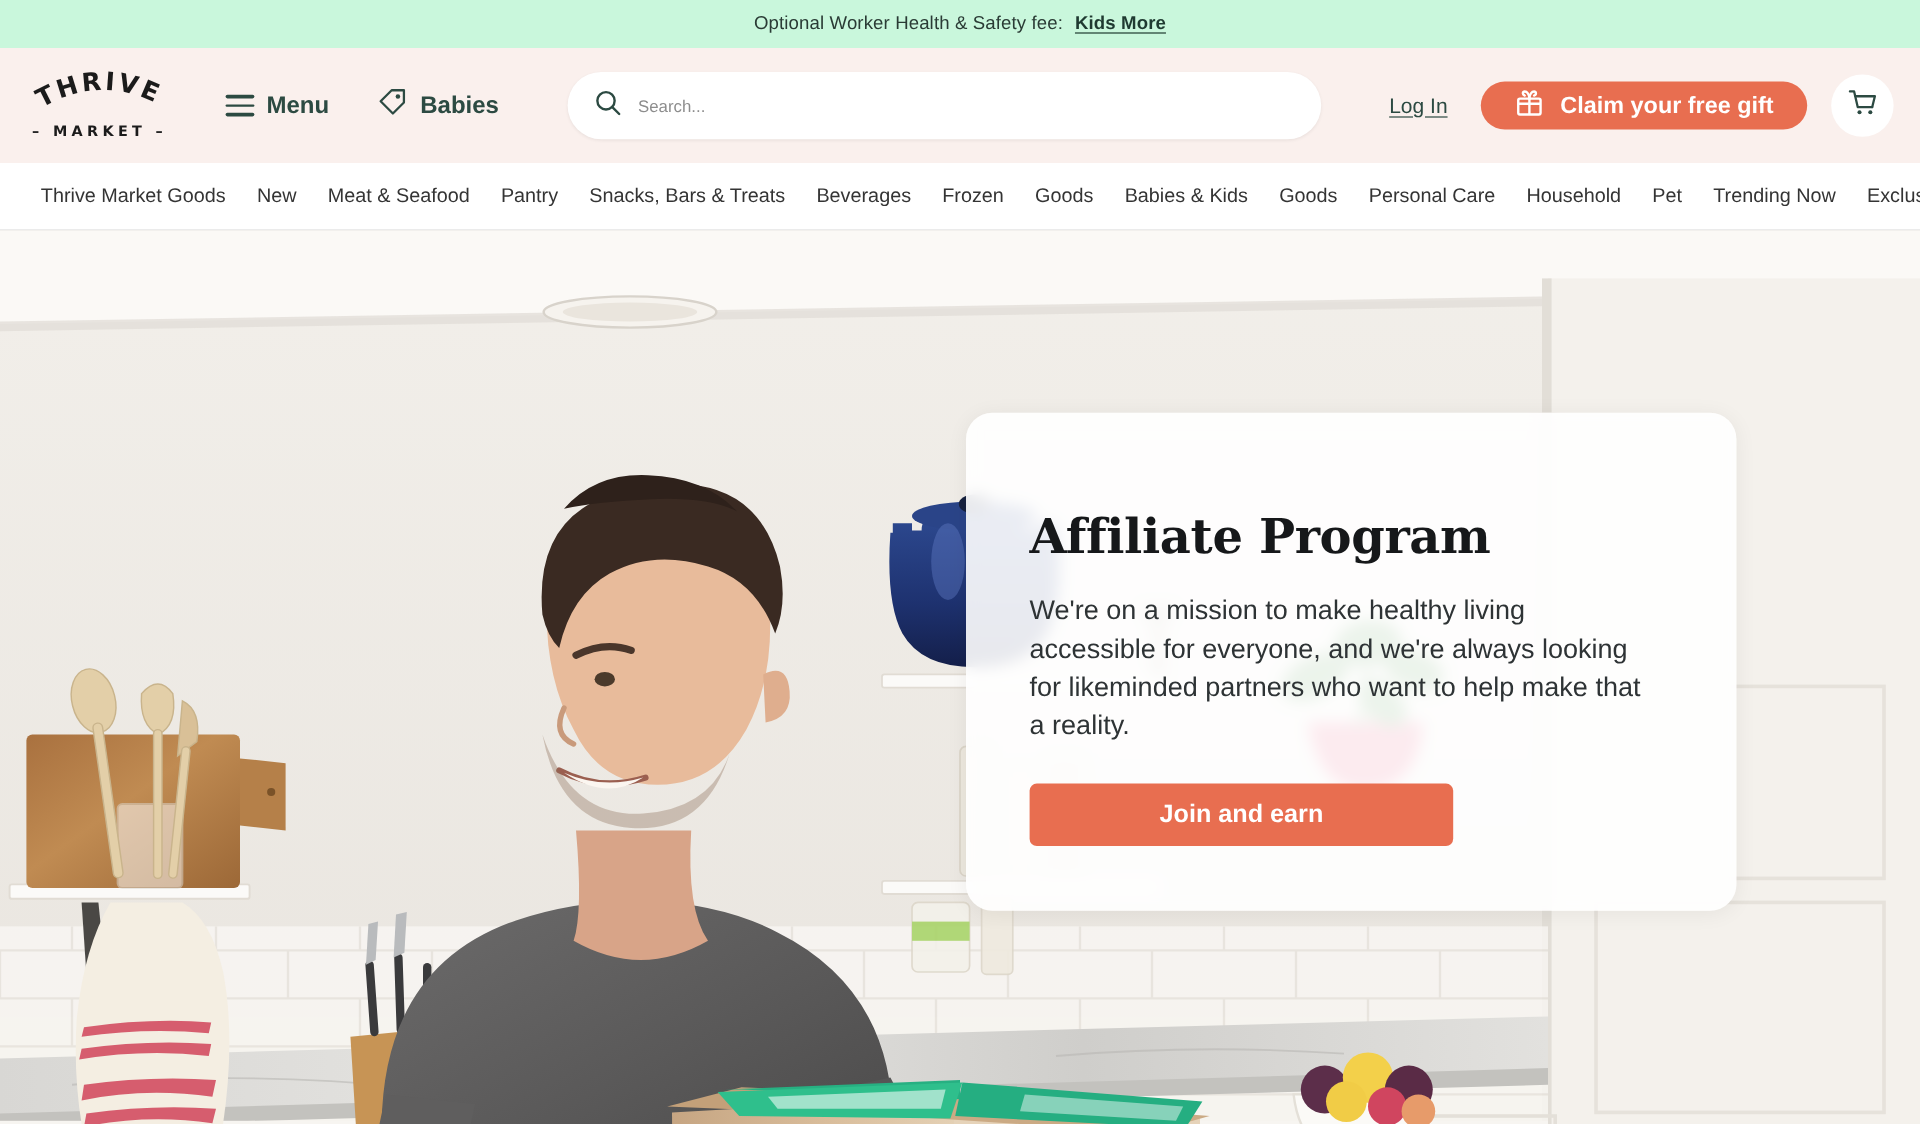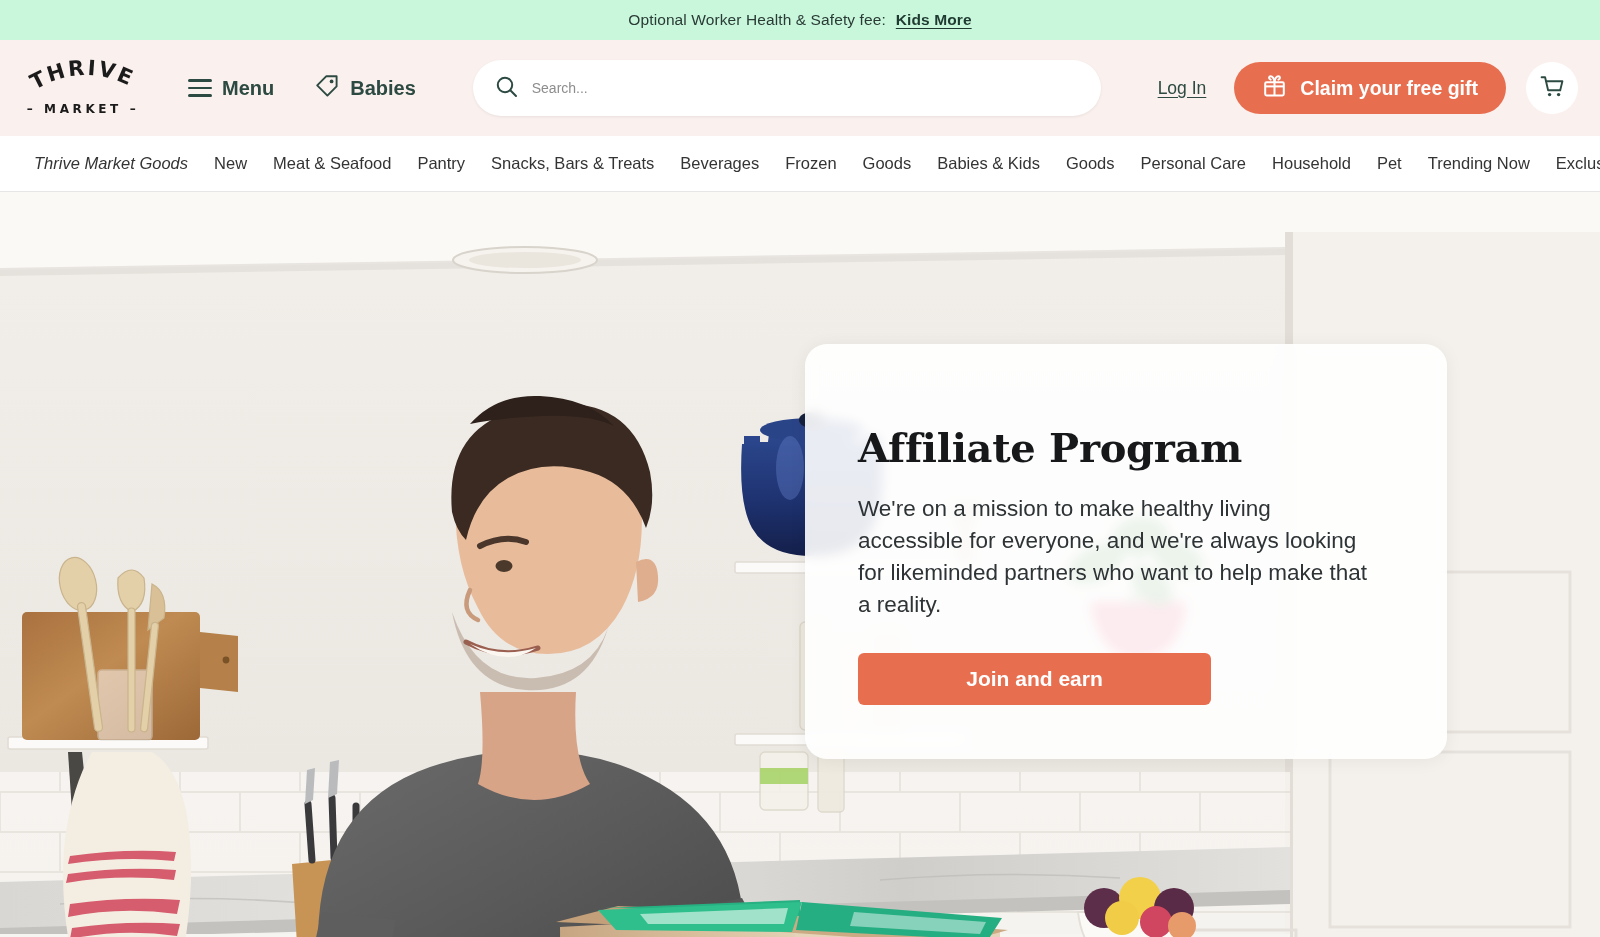--- a/index.html
+++ b/index.html
@@ -92,21 +92,21 @@
   .login-link {
     color: #2C4A42;
     font-size: 17.5px;
     text-decoration: underline;
     text-underline-offset: 3px;
     cursor: pointer;
     white-space: nowrap;
     margin-right: 28px;
   }
   .gift-btn {
-    height: 52px;
+    height: 40px;
     background: #E86E50;
     color: #fff;
     border: none;
     border-radius: 26px;
     font-family: "Liberation Sans", sans-serif;
     font-size: 19.5px;
     font-weight: 700;
     padding: 0 28px;
     display: flex; align-items: center; gap: 13px;
     cursor: pointer;
@@ -132,21 +132,21 @@
     padding: 0 30px;
     gap: 0;
   }
   .catnav-item {
     font-size: 16.5px;
     color: #343434;
     white-space: nowrap;
     cursor: pointer;
     padding: 0 13px;
   }
-  .catnav-item:first-child { padding-left: 4px; font-style: italic; }
+  .catnav-item:first-child { padding-left: 4px; }
 
   
   .hero {
     position: relative;
     height: 745px;
     overflow: hidden;
     background: #EDEAE6;
   }
   .hero-photo { position: absolute; inset: 0; }
   .hero-photo svg { width: 100%; height: 100%; display: block; }

